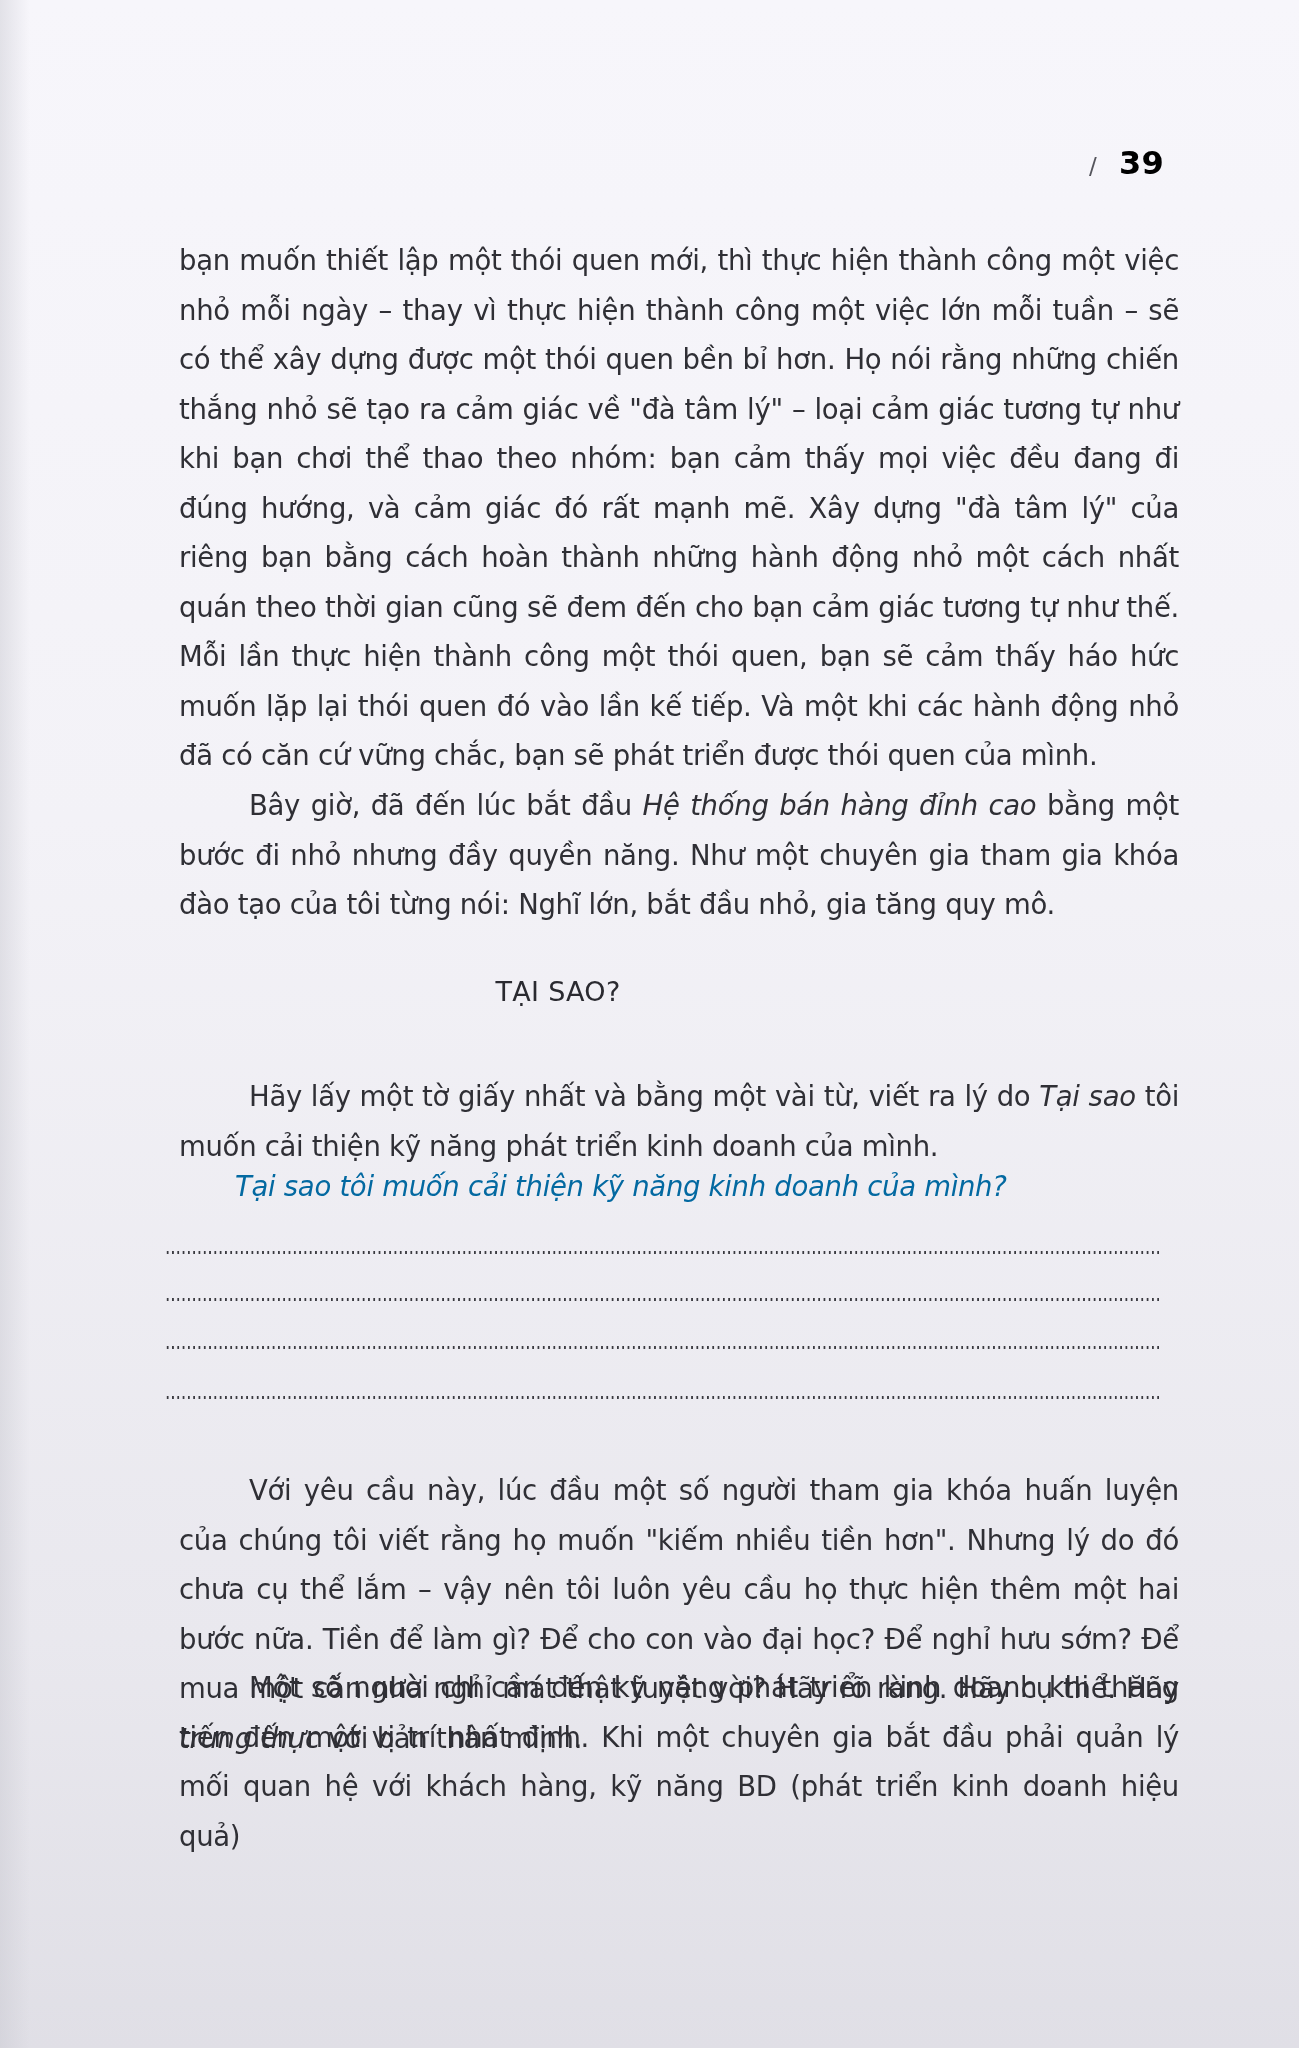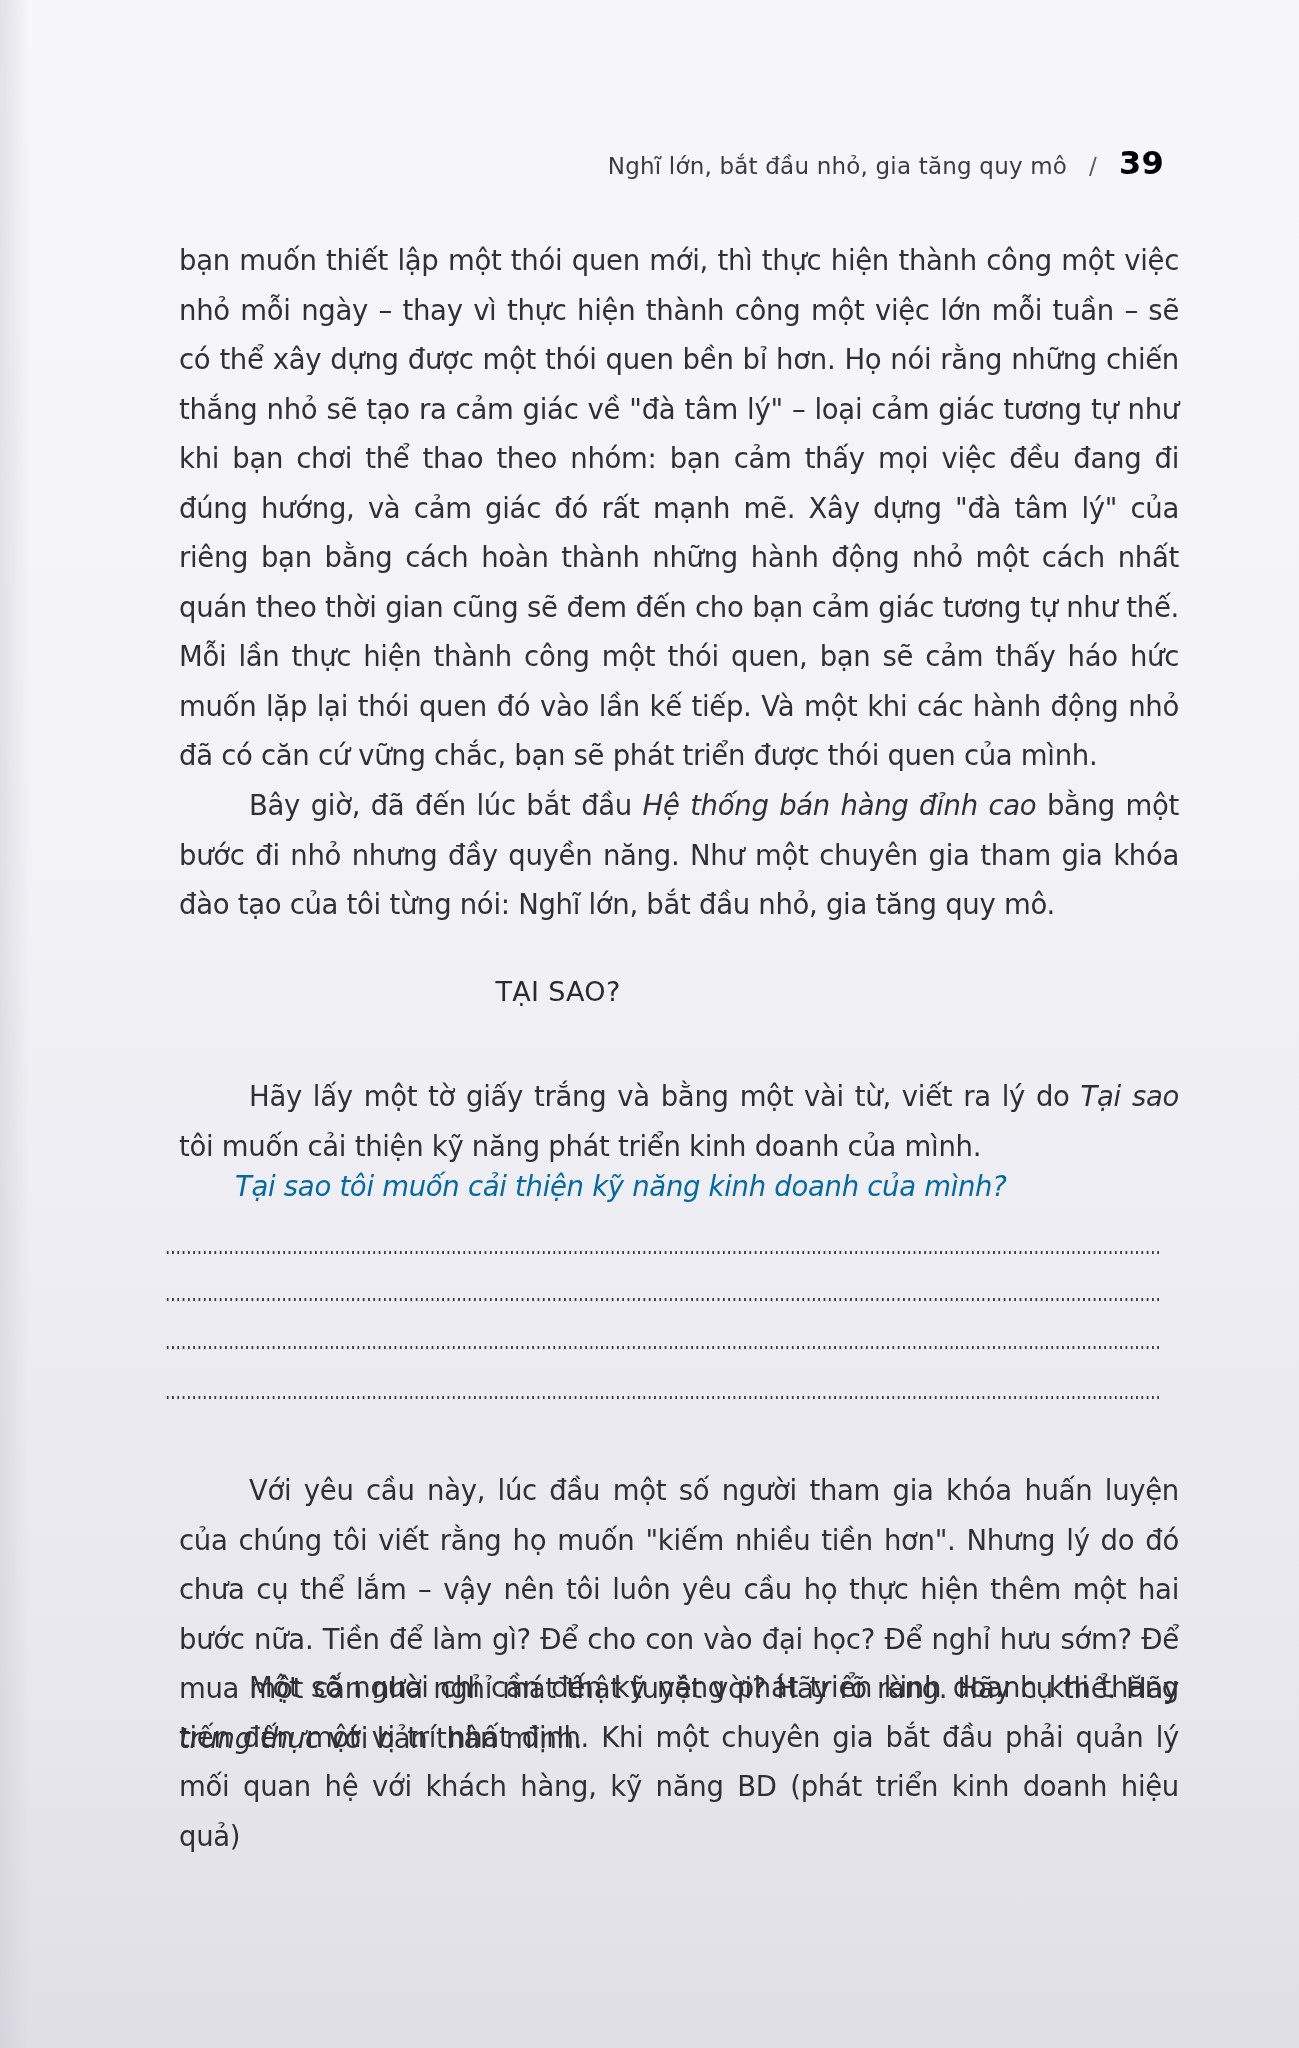--- a/index.html
+++ b/index.html
@@ -97,37 +97,36 @@
     .para-4 { top: 1466px; }
     .para-5 { top: 1663px; }
     em { }
   </style>
 </head>
 <body>
 
 <div class="page-shadow-left"></div>
 
 <div class="running-header">
-  <span>Nghĩ lớn, bắt đầu nhỏ, gia tăng quy mô</span>
   <span class="slash">/</span>
   <span class="page-num">39</span>
 </div>
 
 <div class="text-block para-1">
   <p>bạn muốn thiết lập một thói quen mới, thì thực hiện thành công một việc nhỏ mỗi ngày – thay vì thực hiện thành công một việc lớn mỗi tuần – sẽ có thể xây dựng được một thói quen bền bỉ hơn. Họ nói rằng những chiến thắng nhỏ sẽ tạo ra cảm giác về "đà tâm lý" – loại cảm giác tương tự như khi bạn chơi thể thao theo nhóm: bạn cảm thấy mọi việc đều đang đi đúng hướng, và cảm giác đó rất mạnh mẽ. Xây dựng "đà tâm lý" của riêng bạn bằng cách hoàn thành những hành động nhỏ một cách nhất quán theo thời gian cũng sẽ đem đến cho bạn cảm giác tương tự như thế. Mỗi lần thực hiện thành công một thói quen, bạn sẽ cảm thấy háo hức muốn lặp lại thói quen đó vào lần kế tiếp. Và một khi các hành động nhỏ đã có căn cứ vững chắc, bạn sẽ phát triển được thói quen của mình.</p>
 </div>
 
 <div class="text-block para-2">
   <p class="indent"><span>Bây giờ, đã đến lúc bắt đầu </span><em>Hệ thống bán hàng đỉnh cao</em><span> bằng một bước đi nhỏ nhưng đầy quyền năng. Như một chuyên gia tham gia khóa đào tạo của tôi từng nói: Nghĩ lớn, bắt đầu nhỏ, gia tăng quy mô.</span></p>
 </div>
 
 <div class="section-heading">TẠI SAO?</div>
 
 <div class="text-block para-3">
-  <p class="indent"><span>Hãy lấy một tờ giấy trắng và bằng một vài từ, viết ra lý do </span><em>Tại sao</em><span> tôi muốn cải thiện kỹ năng phát triển kinh doanh của mình.</span></p>
+  <p class="indent"><span>Hãy lấy một tờ giấy nhất và bằng một vài từ, viết ra lý do </span><em>Tại sao</em><span> tôi muốn cải thiện kỹ năng phát triển kinh doanh của mình.</span></p>
 </div>
 
 <div class="question">Tại sao tôi muốn cải thiện kỹ năng kinh doanh của mình?</div>
 
 <div class="answer-line line-1"></div>
 <div class="answer-line line-2"></div>
 <div class="answer-line line-3"></div>
 <div class="answer-line line-4"></div>
 
 <div class="text-block para-4">

